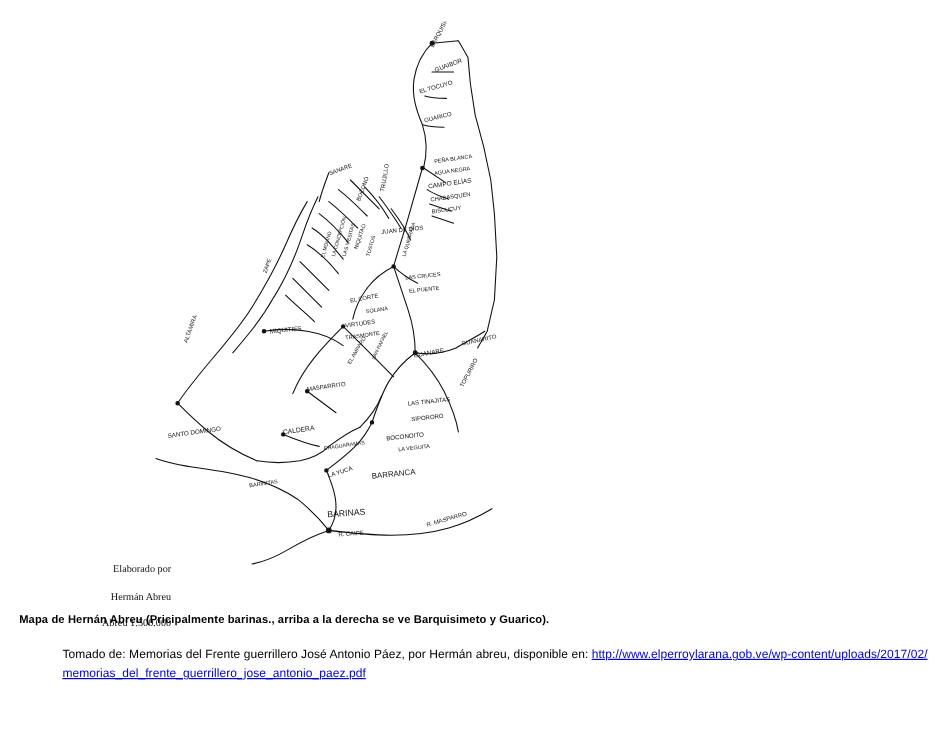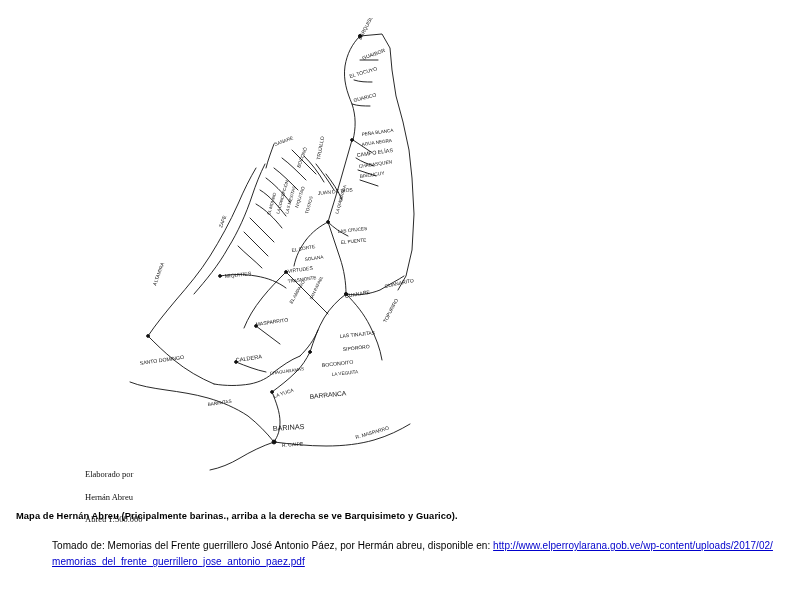--- a/index.html
+++ b/index.html
@@ -40,20 +40,21 @@
   
   .credit {
     position: absolute;
     left: 85px;
     top: 458px;
     font-family: "Liberation Serif", serif;
     font-size: 8.5px;
     line-height: 1.32;
     color: #111111;
     white-space: pre-line;
+    text-align: right;
   }
   .credit div { white-space: nowrap; }
 
   
   .caption {
     position: absolute;
     left: 16px;
     top: 510px;
     width: 730px;
     font-size: 9.3px;
@@ -199,21 +200,21 @@
           <text x="278" y="196" font-size="4.2" transform="rotate(-74 278 196)">LA QUEBRADA</text>
           <text x="228" y="265" font-size="4.6" transform="rotate(-8 228 265)">TRASMONTE</text>
           <text x="232" y="286" font-size="4.6" transform="rotate(-60 232 286)">EL AMPARO</text>
           <text x="252" y="282" font-size="4.2" transform="rotate(-64 252 282)">SAN RAFAEL</text>
         </g>
     </svg>
   </div>
 
   <div class="credit">
     <div>Elaborado por</div>
-    <div>Hernán Abreu</div>
+    <div>Hermán Abreu</div>
     <div>Abreu 1:500.000</div>
   </div>
 
   <div class="caption">Mapa de Hernán Abreu (Pricipalmente barinas., arriba a la derecha se ve Barquisimeto y Guarico).</div>
 
   <div class="source">
     <span>Tomado de: Memorias  del Frente guerrillero José Antonio Páez, por Hermán abreu, disponible en: </span><a class="link" href="#">http://www.elperroylarana.gob.ve/wp-content/uploads/2017/02/</a><br><a class="link" href="#">memorias_del_frente_guerrillero_jose_antonio_paez.pdf</a>
   </div>
 
 </div>

